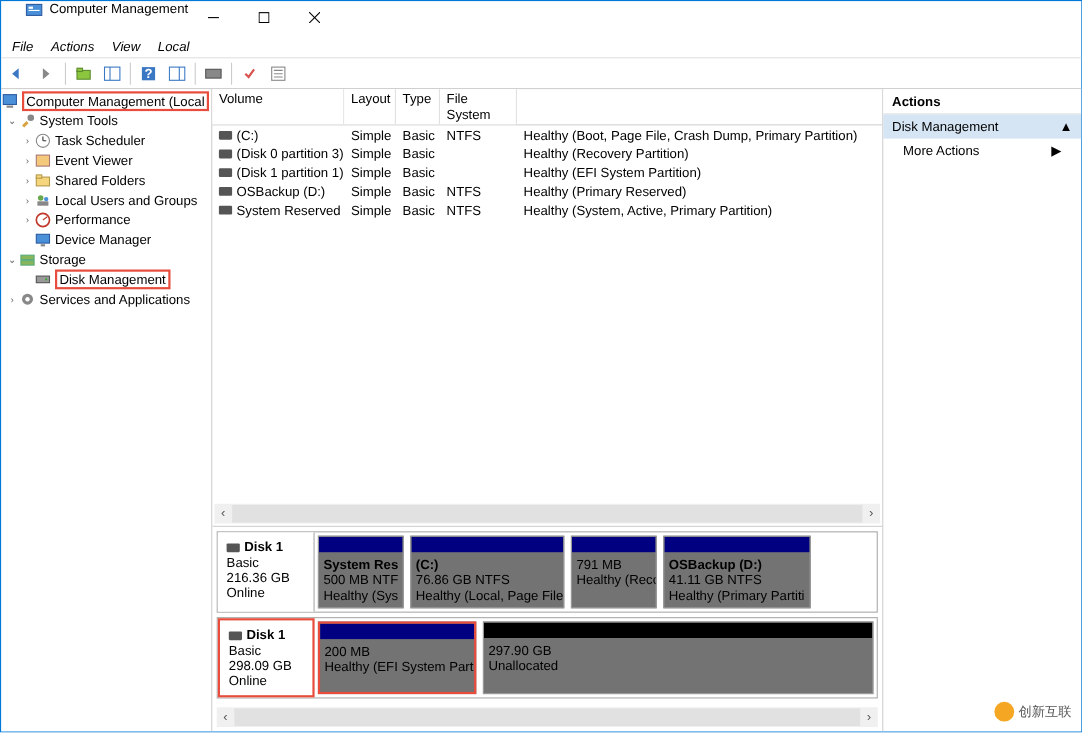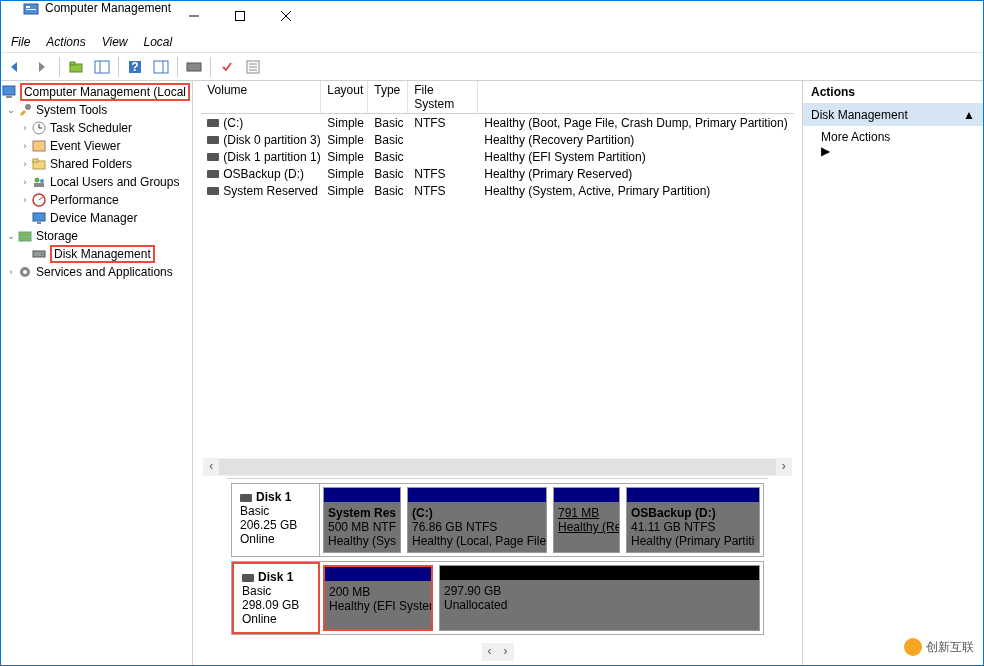--- a/index.html
+++ b/index.html
@@ -22,21 +22,21 @@
 .body-area { flex: 1; display: flex; overflow: hidden; }
 
 .tree-panel { width: 192px; border-right: 1px solid #d0d0d0; overflow: hidden; padding: 2px 0; }
 .tree-row { display: flex; align-items: center; height: 18px; white-space: nowrap; padding-right: 2px; }
 .tree-indent { display: inline-block; }
 .tree-expander { width: 12px; text-align: center; color: #666; font-size: 9px; }
 .tree-icon { width: 16px; height: 16px; margin-right: 3px; }
 .tree-row.selected { font-weight: normal; }
 .hl-box { border: 2px solid #e74c3c; padding: 0 2px; }
 
-.center-panel { flex: 1; display: flex; flex-direction: column; border-right: 1px solid #d0d0d0; overflow: hidden; align-items: center; }
+.center-panel { flex: 1; display: flex; flex-direction: column; border-right: 1px solid #d0d0d0; overflow: hidden; }
 .volume-list { flex: 1; overflow: hidden; display: flex; flex-direction: column; }
 .list-header { display: flex; border-bottom: 1px solid #d0d0d0; }
 .list-header .col { padding: 2px 6px; border-right: 1px solid #e1e1e1; background: #fff; text-align: left; }
 .list-body { flex: 1; }
 .list-row { display: flex; height: 17px; align-items: center; }
 .list-row .col { padding: 0 6px; white-space: nowrap; overflow: hidden; }
 .col-vol { width: 120px; } .col-lay { width: 47px; } .col-typ { width: 40px; } .col-fs { width: 70px; } .col-st { flex: 1; }
 .disk-icon-sm { display: inline-block; width: 12px; height: 8px; background: #555; border-radius: 1px; margin-right: 4px; vertical-align: middle; }
 
 .hscroller { height: 18px; background: #f0f0f0; display: flex; align-items: center; margin: 0 2px 2px 2px; }
@@ -49,21 +49,21 @@
 .disk-label.hl { border: 2px solid #e74c3c; }
 .disk-parts { flex: 1; display: flex; }
 .part { border: 1px solid #999; margin: 3px; padding: 4px; overflow: hidden; white-space: nowrap; background: #737373; }
 .part-hdr { height: 14px; background: #000080; margin: -4px -4px 4px -4px; }
 .part.unalloc .part-hdr { background: #000; }
 .part.hl { border: 2px solid #e74c3c; }
 
 .actions-panel { width: 180px; display: flex; flex-direction: column; }
 .actions-hdr { background: #fff; padding: 4px 8px; font-weight: bold; border-bottom: 1px solid #e1e1e1; }
 .actions-sub { background: #d6e5f3; padding: 4px 8px; display: flex; justify-content: space-between; }
-.actions-item { padding: 4px 18px; display: flex; justify-content: space-between; flex-direction: column; }
+.actions-item { padding: 4px 18px; display: flex; justify-content: space-between; }
 
 .watermark { position: absolute; right: 10px; bottom: 10px; display: flex; align-items: center; gap: 4px; font-size: 14px; color: #555; }
 .watermark .wm-logo { width: 18px; height: 18px; background: #f5a623; border-radius: 50%; }
 </style>
 </head>
 <body>
 
 <div class="window">
 
   <div class="titlebar">
@@ -311,37 +311,37 @@
           <div class="scroll-track"></div>
           <div class="scroll-arrow">›</div>
         </div>
       </div>
 
       <div class="disk-map" id="disk-map">
           <div class="disk-row">
             <div class="disk-label">
               <div><span class="disk-icon-sm"></span><b>Disk 1</b></div>
               <div>Basic</div>
-              <div>206.25 GB</div>
+              <div>216.36 GB</div>
               <div>Online</div>
             </div>
             <div class="disk-parts">
               <div class="part" style="width: 78px;">
                 <div class="part-hdr"></div>
                 <div><b>System Res</b></div>
                 <div>500 MB NTF</div>
                 <div>Healthy (Sys</div>
               </div>
               <div class="part" style="width: 140px;">
                 <div class="part-hdr"></div>
                 <div><b>(C:)</b></div>
                 <div>76.86 GB NTFS</div>
                 <div>Healthy (Local, Page File,</div>
               </div>
-              <div class="part" style="width: 67px; text-decoration: underline;">
+              <div class="part" style="width: 78px;">
                 <div class="part-hdr"></div>
                 <div><b></b></div>
                 <div>791 MB</div>
                 <div>Healthy (Reco</div>
               </div>
               <div class="part" style="width: 134px;">
                 <div class="part-hdr"></div>
                 <div><b>OSBackup  (D:)</b></div>
                 <div>41.11 GB NTFS</div>
                 <div>Healthy (Primary Partiti</div>
@@ -349,21 +349,21 @@
             </div>
           </div>
           <div class="disk-row">
             <div class="disk-label hl">
               <div><span class="disk-icon-sm"></span><b>Disk 1</b></div>
               <div>Basic</div>
               <div>298.09 GB</div>
               <div>Online</div>
             </div>
             <div class="disk-parts">
-              <div class="part hl" style="width: 110px;">
+              <div class="part hl" style="width: 144px;">
                 <div class="part-hdr"></div>
                 <div><b></b></div>
                 <div>200 MB</div>
                 <div>Healthy (EFI System Part</div>
               </div>
               <div class="part unalloc" style="width: 310px; flex: 1 1 0%;">
                 <div class="part-hdr"></div>
                 <div><b></b></div>
                 <div>297.90 GB</div>
                 <div>Unallocated</div>

